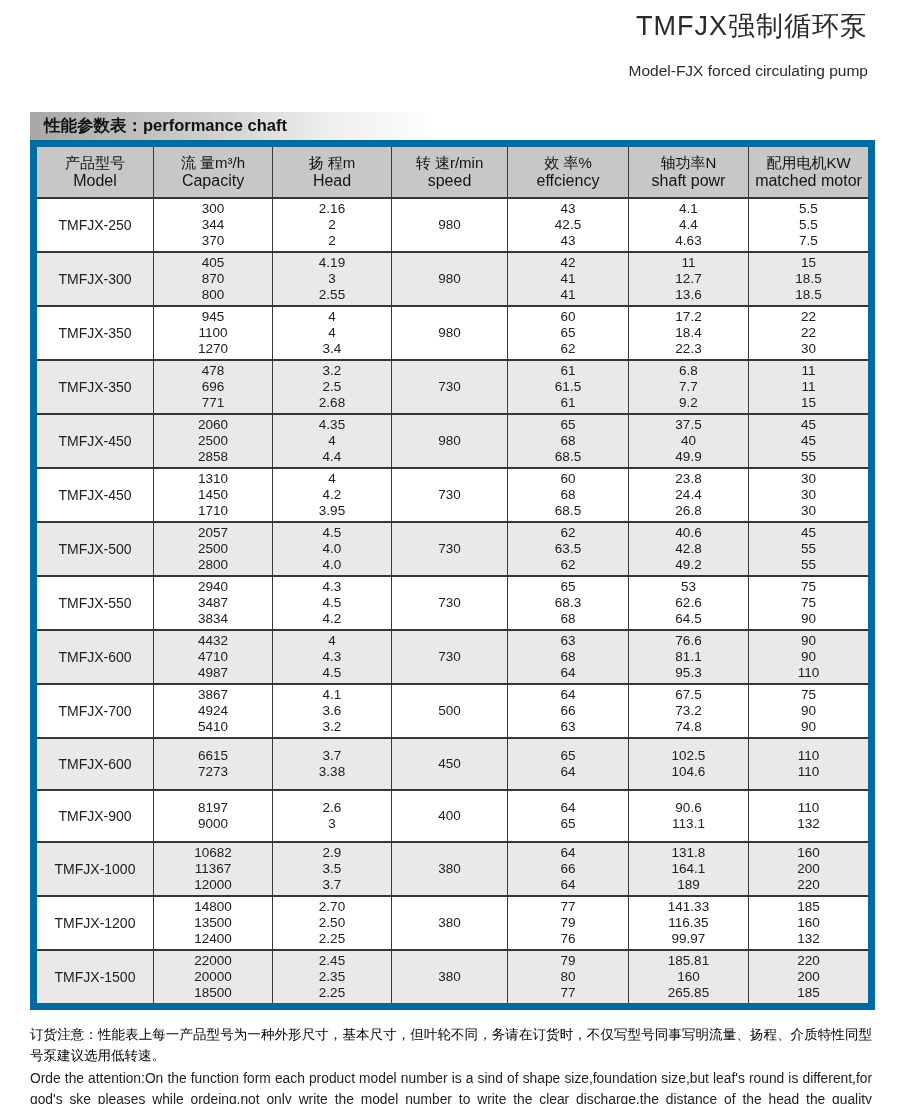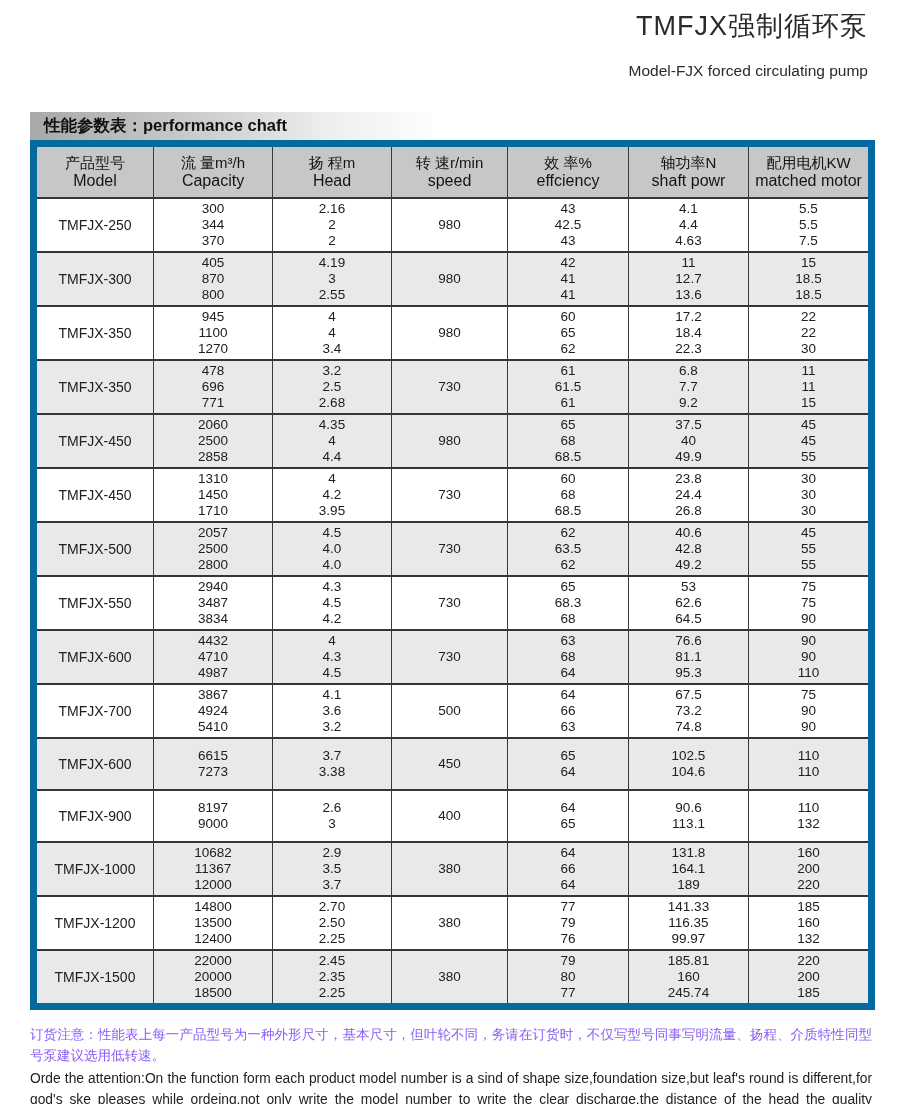--- a/index.html
+++ b/index.html
@@ -57,21 +57,21 @@
   tr.row-white { background: #ffffff; }
   tr.row-gray  { background: #e9e9e9; }
   tr.row-tall  { height: 52px; }
   tr.row-short { height: 18px; }
   td.cell-model { font-size: 14px; }
 
   
   .notes { margin-top: 14px; width: 842px; }
   .notes .zh {
     font-size: 13.5px;
-    color: #8b5cf6;
+    color: #000000;
     line-height: 21px;
     text-align: justify;
   }
   .notes .en {
     font-size: 13.8px;
     color: #222;
     line-height: 21px;
     text-align: justify;
     margin-top: 2px;
   }
@@ -603,21 +603,21 @@
             <div>380</div>
           </td>
           <td class="cell-efficiency">
             <div>79</div>
             <div>80</div>
             <div>77</div>
           </td>
           <td class="cell-shaft-power">
             <div>185.81</div>
             <div>160</div>
-            <div>245.74</div>
+            <div>265.85</div>
           </td>
           <td class="cell-motor">
             <div>220</div>
             <div>200</div>
             <div>185</div>
           </td>
         </tr>
       </tbody>
   </table>
 

